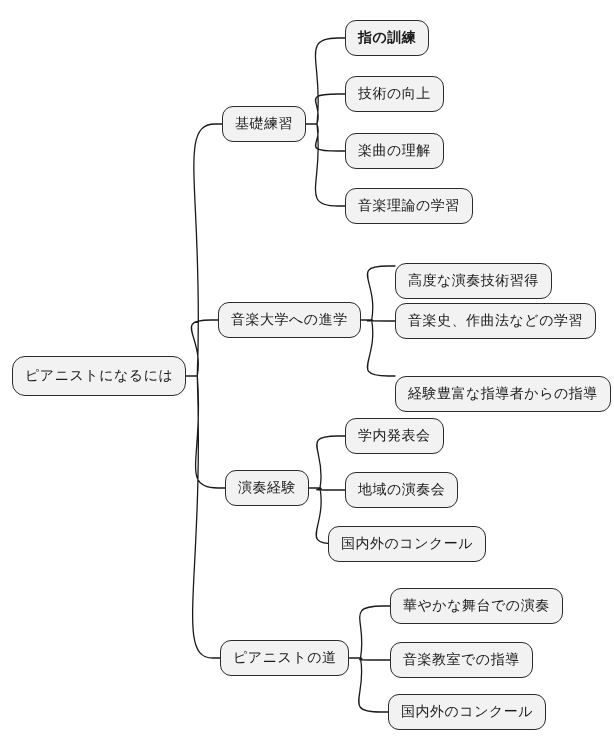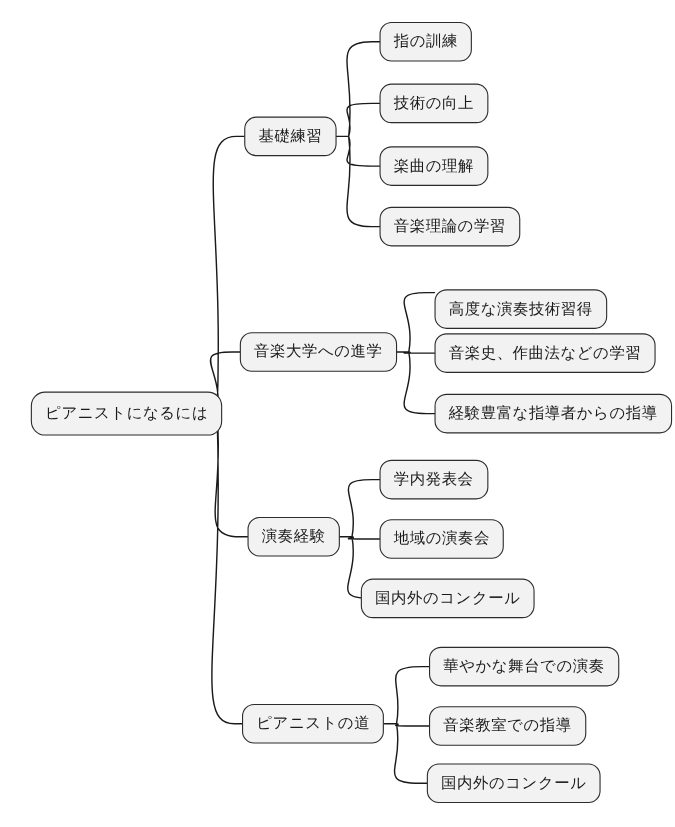--- a/index.html
+++ b/index.html
@@ -33,43 +33,43 @@
     height: 36px;
     padding: 0 12px;
     white-space: nowrap;
     background: var(--node-fill);
     border: 1.5px solid var(--node-border);
     border-radius: 11px;
     font-size: 14px;
     color: var(--text);
     letter-spacing: 0.5px;
   }
-  .node.root { height: 40px; border-radius: 13px; margin-left: 16px; }
+  .node.root { height: 40px; border-radius: 13px; }
 </style>
 </head>
 <body>
 
 <div class="canvas" id="mindmap">
 
   <svg class="edges" viewBox="0 0 614 752" xmlns="http://www.w3.org/2000/svg">
     <path id="edge-path" fill="none" stroke="#1a1a1a" stroke-width="1.3" stroke-linecap="round" d="M 186.28125 376 L 197.28125 376 M 197.28125 376 C 204.28125 194.56, 176 124, 215 124 L 222 124 M 197.28125 376 C 204.28125 335.68, 172 320, 211 320 L 218 320 M 197.28125 376 C 204.28125 456.64, 179 488, 218 488 L 225 488 M 197.28125 376 C 204.28125 579.04, 174 658, 213 658 L 220 658 M 306 124 L 317 124 M 317 124 C 324 62.080000000000005, 299 38, 338 38 L 345 38 M 317 124 C 324 102.4, 299 94, 338 94 L 345 94 M 317 124 C 324 143.44, 299 151, 338 151 L 345 151 M 317 124 C 324 183.04, 299 206, 338 206 L 345 206 M 360.65625 320 L 371.65625 320 M 371.65625 320 C 378.65625 281.12, 349 266, 388 266 L 395 266 M 371.65625 320 C 378.65625 320.72, 349 321, 388 321 L 395 321 M 371.65625 320 C 378.65625 360.32, 349 376, 388 376 L 395 376 M 309 488 L 320 488 M 320 488 C 327 450.56, 299 436, 338 436 L 345 436 M 320 488 C 327 489.44, 299 490, 338 490 L 345 490 M 320 488 C 327 528.32, 298 544, 337 544 L 344 544 M 349.46875 658 L 360.46875 658 M 360.46875 658 C 367.46875 620.56, 344 606, 383 606 L 390 606 M 360.46875 658 C 367.46875 659.44, 344 660, 383 660 L 390 660 M 360.46875 658 C 367.46875 696.88, 342 712, 381 712 L 388 712 "></path>
   </svg>
 
   <div class="node root" style="left:12px; top:356px;">ピアニストになるには</div>
 
   <div class="node" style="left:222px; top:106px;text-align:center;">基礎練習</div>
-  <div class="node" style="left:345px; top:20px;">指の訓練</div>
+  <div class="node" style="left:345px; top:20px;font-weight:bold;">指の訓練</div>
   <div class="node" style="left:345px; top:76px;">技術の向上</div>
   <div class="node" style="left:345px; top:133px;">楽曲の理解</div>
   <div class="node" style="left:345px; top:188px;">音楽理論の学習</div>
 
   <div class="node" style="left:218px; top:302px;">音楽大学への進学</div>
   <div class="node" style="left:395px; top:263px;">高度な演奏技術習得</div>
   <div class="node" style="left:395px; top:303px;">音楽史、作曲法などの学習</div>
-  <div class="node" style="left:395px; top:358px;">経験豊富な指導者からの指導</div>
+  <div class="node" style="left:395px; top:376px;">経験豊富な指導者からの指導</div>
 
   <div class="node" style="left:225px; top:470px;text-align:right;">演奏経験</div>
   <div class="node" style="left:345px; top:418px;">学内発表会</div>
   <div class="node" style="left:345px; top:472px;">地域の演奏会</div>
   <div class="node" style="left:328px; top:526px;">国内外のコンクール</div>
 
   <div class="node" style="left:220px; top:640px;">ピアニストの道</div>
   <div class="node" style="left:390px; top:588px;">華やかな舞台での演奏</div>
   <div class="node" style="left:390px; top:642px;">音楽教室での指導</div>
   <div class="node" style="left:388px; top:694px;">国内外のコンクール</div>

